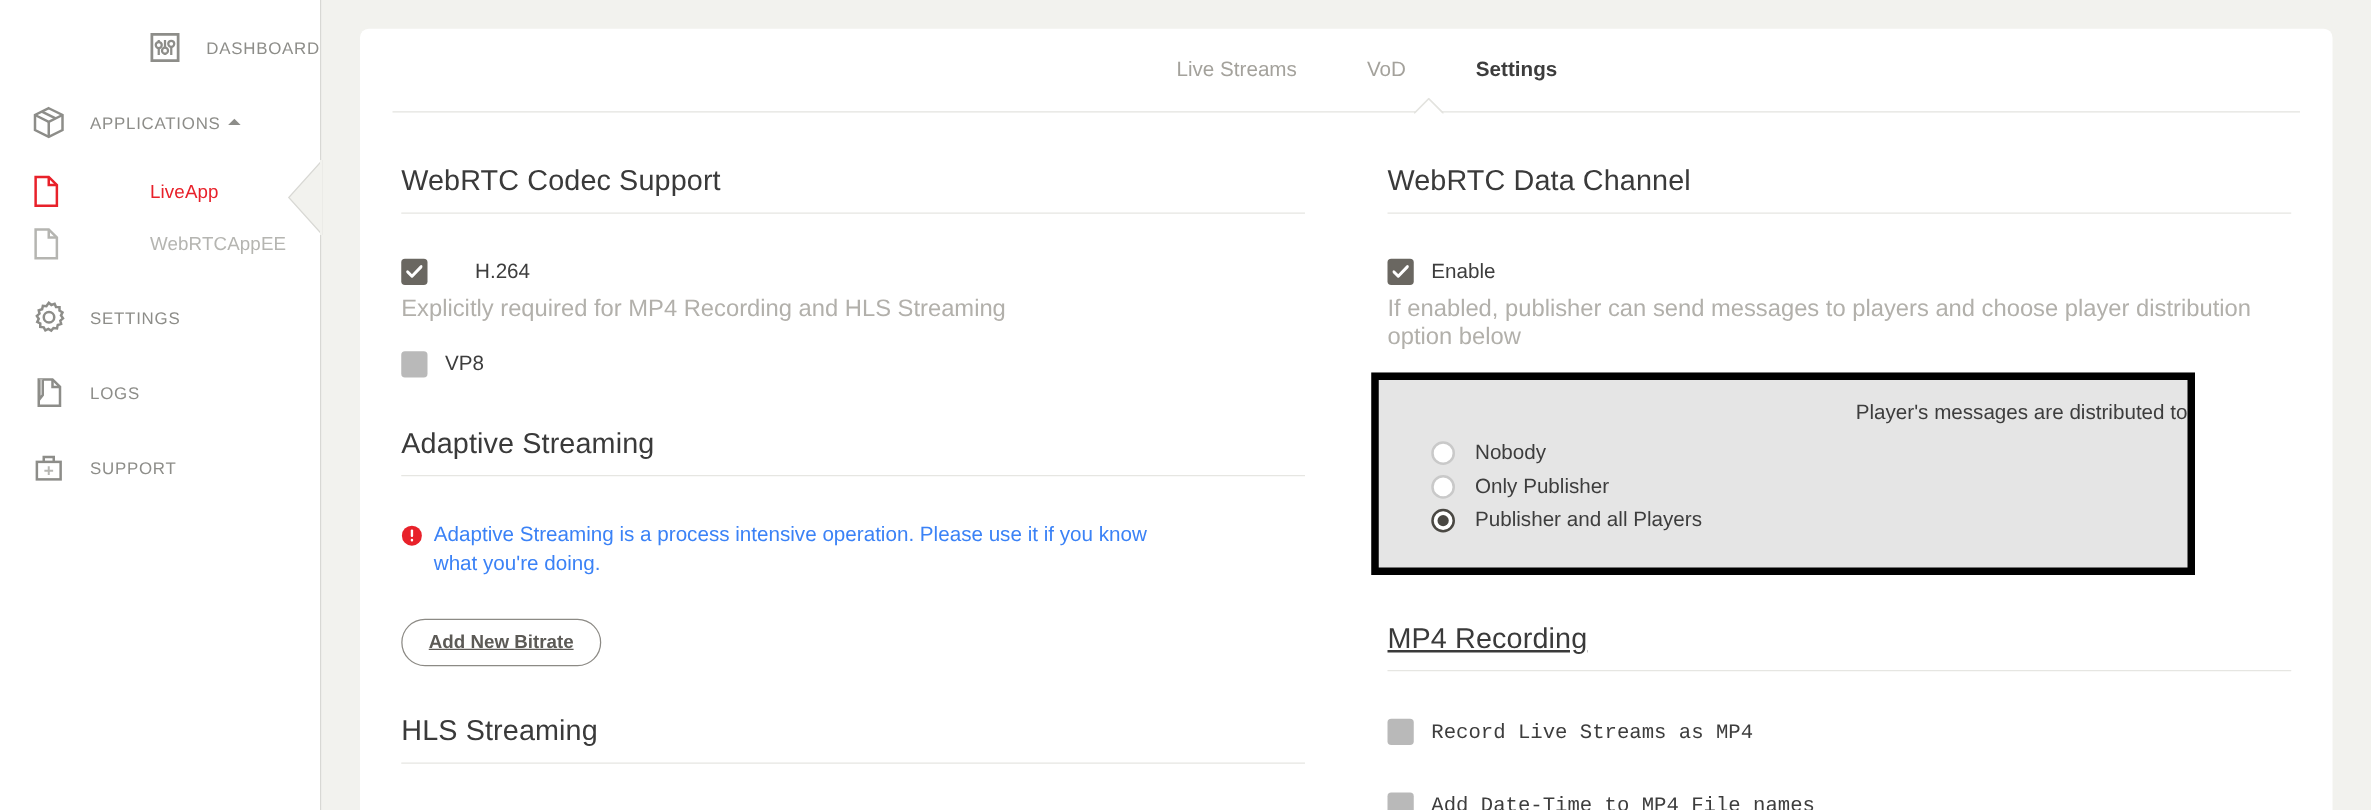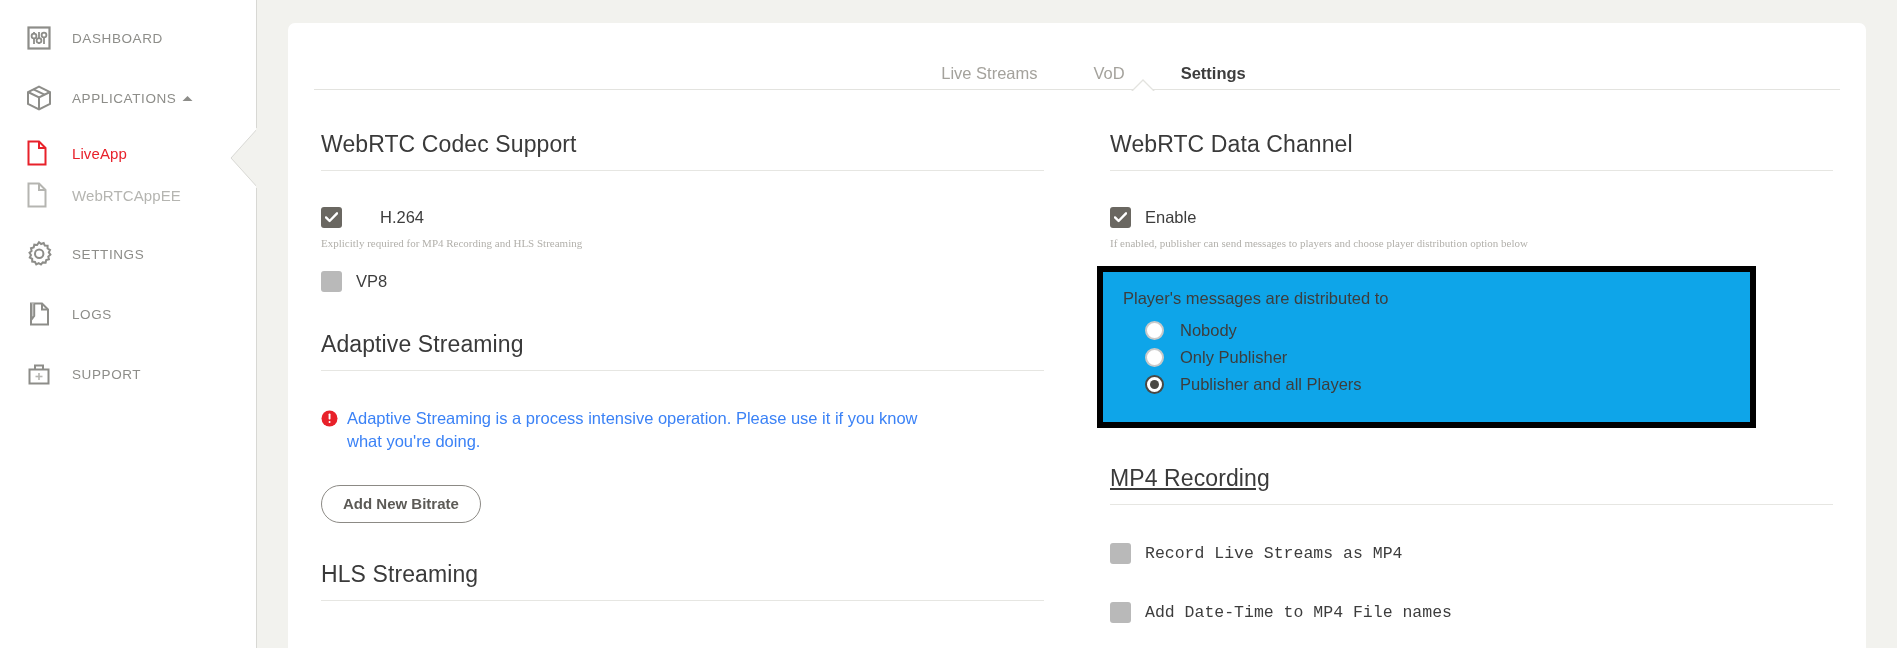--- a/index.html
+++ b/index.html
@@ -46,21 +46,21 @@
     font-size: 13.5px;
     letter-spacing: 0.6px;
     color: #8d8d89;
     font-weight: 400;
   }
   .nav-sub .nav-label {
     font-size: 15px;
     letter-spacing: 0.1px;
     text-transform: none;
   }
-  .nav-sub { height: 42px; padding-left: 22px; }
+  .nav-sub { height: 42px; padding-left: 22px; gap: 48px; }
   .nav-sub .nav-icon { width: 30px; flex: 0 0 30px; height: 26px; margin-right: 20px; }
   .nav-active .nav-label { color: #e8212a; }
   .collapse-arrow {
     position: absolute;
     right: 62px;
     top: 50%;
     transform: translateY(-50%);
   }
 
   
@@ -85,21 +85,21 @@
     border-radius: 7px;
     overflow: hidden;
     z-index: 2;
   }
 
   
   #tabbar {
     position: relative;
     height: 66px;
     display: flex;
-    align-items: flex-end;
+    align-items: center;
     justify-content: center;
     gap: 52px;
     padding-left: 33px;
   }
   .tab {
     font-size: 16.5px;
     color: #a4a29c;
     cursor: pointer;
     padding: 6px 2px;
     white-space: nowrap;
@@ -166,25 +166,24 @@
     justify-content: center;
     cursor: pointer;
   }
   .checkbox.on { background: #6a6761; }
   .checkbox.off { background: #b9b9b9; }
   .check-label {
     font-size: 16.5px;
     color: #3d3d3d;
   }
   .hint {
-    font-size: 11px;
+    font-size: 19px;
     color: #b2b0ab;
     margin-top: 9px;
     margin-left: 0;
-    font-family: Liberation Serif, serif;
   }
 
   
   .warn-block {
     display: flex;
     margin-top: 36px;
     max-width: 600px;
   }
   .warn-icon { flex: 0 0 18px; margin-right: 8px; margin-top: 3px; }
   .warn-text { font-size: 16.5px; color: #3b82f6; line-height: 1.38; }
@@ -197,30 +196,32 @@
     height: 38px;
     padding: 0 21px;
     border: 1px solid #8c8a85;
     border-radius: 20px;
     background: #ffffff;
     font-size: 15px;
     font-weight: bold;
     color: #5c5a56;
     cursor: pointer;
     font-family: "Liberation Sans", sans-serif;
+    text-decoration: underline;
   }
 
   
   #radio-box {
     margin-top: 17px;
     margin-left: -13px;
     border: 6px solid #000000;
-    background: #0ea5e9;
+    background: #e5e5e5;
     width: 659px;
     padding: 17px 0 16px 20px;
+    text-align: right;
   }
   .radio-group-label {
     font-size: 16.5px;
     color: #3d3d3d;
     margin-bottom: 13px;
   }
   .radio-row {
     display: flex;
     align-items: center;
     margin-left: 22px;
@@ -249,21 +250,21 @@
   .mp4-row { margin-top: 38px; }
   .mp4-row .check-label { font-size: 16.5px; font-family: Liberation Mono, monospace; }
 </style>
 </head>
 <body>
 
 <div id="app">
 
   <nav id="sidebar">
 
-    <div class="nav-item" style="margin-top:8px;">
+    <div class="nav-item" style="margin-top:8px;justify-content:flex-end;">
       <span class="nav-icon">
         <svg width="28" height="28" viewBox="0 0 28 28">
           <rect x="3.5" y="3.5" width="21" height="21" fill="none" stroke="#8d8d89" stroke-width="2.2"></rect>
           <line x1="9" y1="8" x2="9" y2="20" stroke="#8d8d89" stroke-width="1.8"></line>
           <line x1="14" y1="8" x2="14" y2="20" stroke="#8d8d89" stroke-width="1.8"></line>
           <line x1="19" y1="8" x2="19" y2="20" stroke="#8d8d89" stroke-width="1.8"></line>
           <circle cx="9" cy="12" r="2.4" fill="#fff" stroke="#8d8d89" stroke-width="1.8"></circle>
           <circle cx="14" cy="16.5" r="2.4" fill="#fff" stroke="#8d8d89" stroke-width="1.8"></circle>
           <circle cx="19" cy="11" r="2.4" fill="#fff" stroke="#8d8d89" stroke-width="1.8"></circle>
         </svg>

